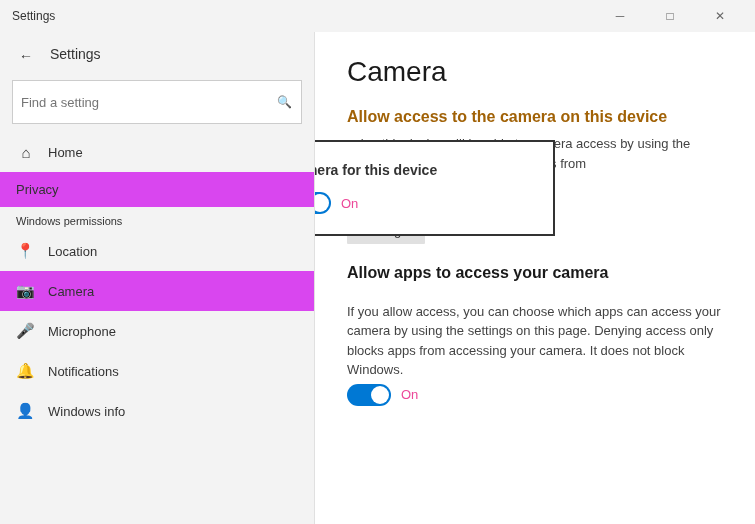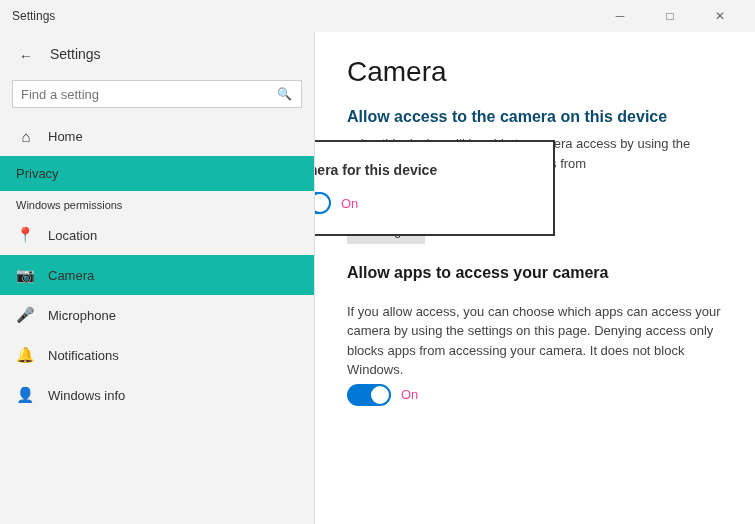--- a/index.html
+++ b/index.html
@@ -84,21 +84,21 @@
       font-size: 14px;
       font-weight: 400;
       color: #333;
     }
     .search-box {
       margin: 4px 12px 8px 12px;
       display: flex;
       align-items: center;
       border: 1px solid #ccc;
       background: white;
-      height: 28px;
+      height: 44px;
     }
     .search-input {
       flex: 1;
       border: none;
       outline: none;
       padding: 0 8px;
       font-size: 13px;
       background: transparent;
     }
     .search-icon-btn {
@@ -123,21 +123,21 @@
       display: flex;
       align-items: center;
       gap: 12px;
       padding: 10px 16px;
       cursor: pointer;
       font-size: 13px;
       color: #333;
       text-decoration: none;
     }
     .nav-item.active {
-      background: #14b8a6;
+      background: #d946ef;
       font-weight: 500;
     }
     .nav-icon {
       width: 20px;
       height: 20px;
       display: flex;
       align-items: center;
       justify-content: center;
       font-size: 15px;
       color: #333;
@@ -153,21 +153,21 @@
     }
     .page-title {
       font-size: 28px;
       font-weight: 300;
       color: #1a1a1a;
       margin-bottom: 20px;
     }
     .section-heading {
       font-size: 16px;
       font-weight: 600;
-      color: #0c4a6e;
+      color: #a16207;
       margin-bottom: 8px;
     }
     .section-text {
       font-size: 13px;
       color: #444;
       line-height: 1.5;
       margin-bottom: 12px;
     }
     .change-btn {
       background: #e0e0e0;

